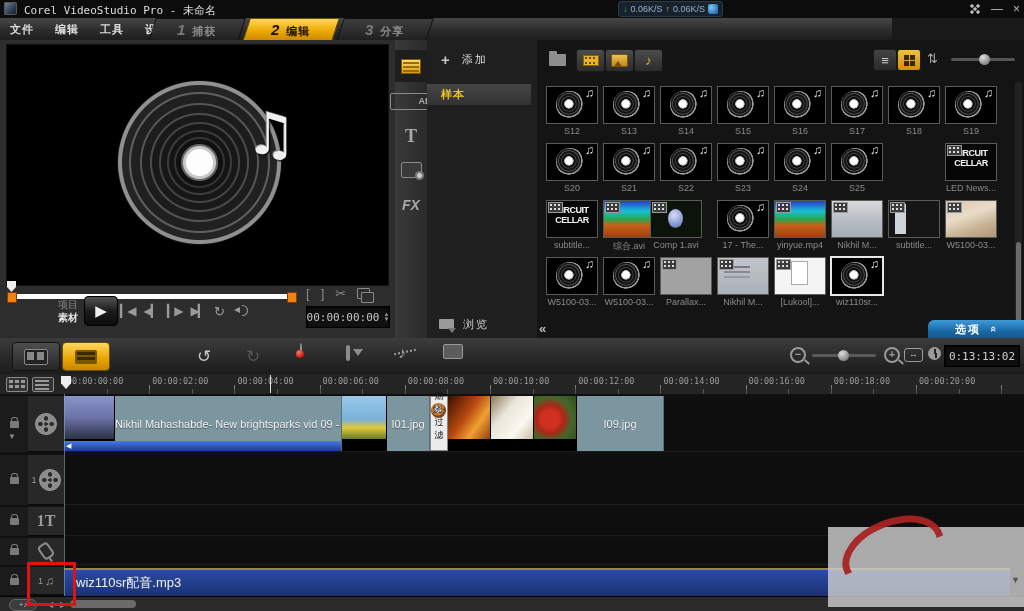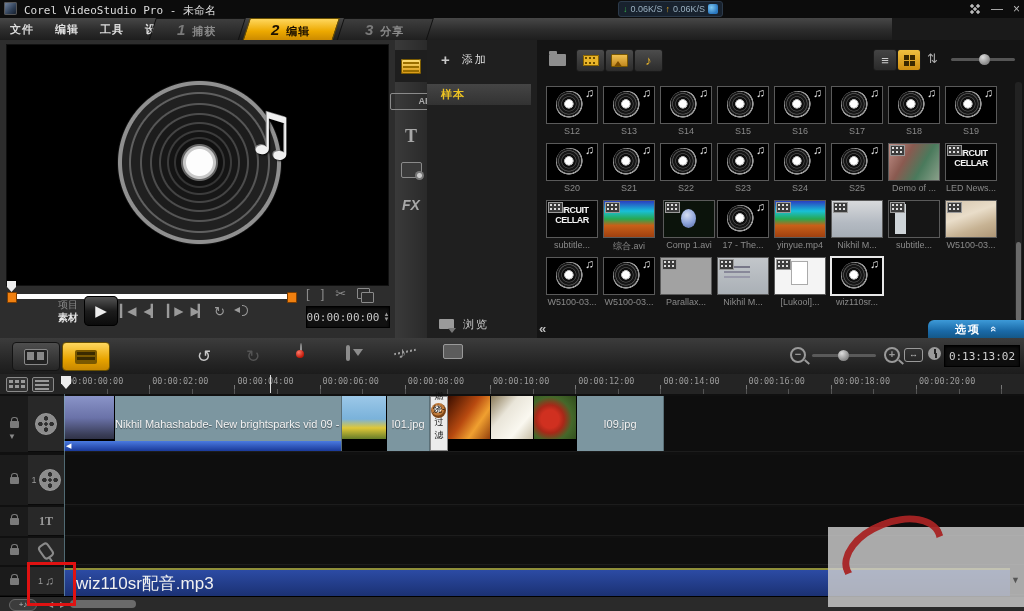--- a/index.html
+++ b/index.html
@@ -214,21 +214,21 @@
   .lock{width:9px;height:7px;background:#7a7a7a;border-radius:1px;position:relative;}
   .lock::before{content:"";position:absolute;left:1px;top:-4px;width:5px;height:4px;border:1.5px solid #7a7a7a;border-bottom:none;border-radius:3px 3px 0 0;}
   .gutter-arrow{position:absolute;left:8px;top:36px;color:#8a8a8a;font-size:8px;}
   .reel-sm{width:20px;height:20px;border-radius:50%;border:1px solid #999;background:
     radial-gradient(circle at 50% 22%,#2e2e2e 0 2px,transparent 2.5px),
     radial-gradient(circle at 50% 78%,#2e2e2e 0 2px,transparent 2.5px),
     radial-gradient(circle at 22% 50%,#2e2e2e 0 2px,transparent 2.5px),
     radial-gradient(circle at 78% 50%,#2e2e2e 0 2px,transparent 2.5px),
     radial-gradient(circle,#2e2e2e 0 1.5px,#8c8c8c 2px);}
   .tnum{font-size:9px;margin-right:2px;color:#9a9a9a;}
-  .ttext{font-size:12px;font-weight:bold;color:#9a9a9a;font-family:"Liberation Serif",serif;}
+  .ttext{font-size:16px;font-weight:bold;color:#9a9a9a;font-family:"Liberation Serif",serif;}
   .mic{width:8px;height:12px;border:2px solid #8a8a8a;border-radius:4px;position:relative;transform:rotate(-35deg);}
   .mic::after{content:"";position:absolute;left:2px;bottom:-6px;width:2px;height:5px;background:#8a8a8a;}
 
   .vt-content{display:flex;align-items:stretch;}
   .clip-thumb{position:relative;height:100%;border-right:1px solid #000;flex:none;}
   .clip-thumb::after{content:"";position:absolute;left:0;right:0;bottom:0;height:12px;background:#000;}
   .tt-shot{background:linear-gradient(180deg,#8a94c8 0%,#6a72a8 40%,#3a3e58 70%,#14141c 100%);}
   .tt-sunflower{background:linear-gradient(180deg,#9cc8e8 0%,#7ab2da 42%,#e0c838 58%,#5a7428 80%,#2e4016 100%);}
   .tt-fire{background:linear-gradient(125deg,#3a0e00,#b84a10 40%,#f0a030 62%,#701c00);}
   .tt-notebook{background:linear-gradient(130deg,#8a7a58 0%,#e9e5d9 32%,#faf8f0 62%,#b2a687 100%);}
@@ -236,21 +236,21 @@
   .clip-body{position:relative;height:100%;background:#7c96a0;border-right:1px solid #5a7078;display:flex;align-items:center;justify-content:center;flex:none;}
   .clip-label{color:#f2f2f2;font-size:11px;white-space:nowrap;overflow:hidden;text-shadow:0 1px 1px #465055;}
   .clip-transition{position:relative;height:100%;background:#ececec;border:1px solid #888;box-sizing:border-box;flex:none;}
   .trans-icon{position:absolute;left:50%;top:6px;width:15px;height:15px;margin-left:-8px;border-radius:50%;
     background:radial-gradient(circle at 45% 40%,#fff 0 3px,#c07a3a 4px 6px,#7a4418 7px);}
   .trans-label{position:absolute;left:0;right:0;bottom:8px;text-align:center;color:#111;font-size:9px;}
   .audio-strip{position:absolute;left:0;bottom:0;width:277px;height:10px;background:linear-gradient(#4a7ae0,#1a3a9a);z-index:2;display:flex;align-items:center;}
   .audio-spk{color:#fff;font-size:7px;margin-left:2px;}
   .music-clip{position:absolute;left:0;top:1px;width:946px;height:26px;background:linear-gradient(#2c4ba4,#1b3173);
     border-top:2px solid #8f8f3a;border-bottom:2px solid #8f8f3a;display:flex;align-items:center;}
-  .music-label{color:#f0f0f0;font-size:17px;margin-left:12px;white-space:nowrap;}
+  .music-label{color:#f0f0f0;font-size:13px;margin-left:12px;white-space:nowrap;}
   .red-box{position:absolute;left:27px;top:224px;width:43px;height:38px;border:3px solid #e01212;z-index:8;}
 
   .bottom-bar{position:absolute;left:0;top:258px;width:1024px;height:15px;background:#2a2a2a;border-top:1px solid #000;}
   .addtrack{position:absolute;left:9px;top:2px;width:26px;height:10px;border-radius:6px;background:#3c3c3c;border:1px solid #666;
     color:#bbb;font-size:8px;text-align:center;line-height:9px;}
   .hnav{position:absolute;top:3px;color:#9a9a9a;font-size:8px;}
   .hscroll{position:absolute;left:70px;top:3px;width:66px;height:8px;background:#6a6a6a;border-radius:4px;}
 
   
   .watermark{position:absolute;right:0;bottom:4px;width:196px;height:80px;background:rgba(205,205,205,.82);z-index:9;}
@@ -495,47 +495,41 @@
             </div>
             <div class="lib-label">S24</div>
           </div>
           <div class="lib-cell" style="left: 294px; top: 63px;">
             <div class="thumb t-vinyl">
               <span class="vinyl-disc"></span>
               <span class="vinyl-note">♫</span>
             </div>
             <div class="lib-label">S25</div>
           </div>
-          <div class="lib-cell" style="left: 351px; top: 63px;">
-            <div class="thumb t-demo">
-              <span class="film-badge"></span>
-            </div>
-            <div class="lib-label">Demo of ...</div>
-          </div>
           <div class="lib-cell" style="left: 408px; top: 63px;">
             <div class="thumb t-circuit">
               <span class="film-badge"></span>
               <span class="art-text">CIRCUIT CELLAR</span>
             </div>
             <div class="lib-label">LED News...</div>
           </div>
           <div class="lib-cell" style="left: 9px; top: 120px;">
             <div class="thumb t-circuit">
               <span class="film-badge"></span>
               <span class="art-text">CIRCUIT CELLAR</span>
             </div>
             <div class="lib-label">subtitle...</div>
           </div>
           <div class="lib-cell" style="left: 66px; top: 120px;">
             <div class="thumb t-gradient">
               <span class="film-badge"></span>
             </div>
             <div class="lib-label">综合.avi</div>
           </div>
-          <div class="lib-cell" style="left: 126px; top: 120px;">
+          <div class="lib-cell" style="left: 113px; top: 120px;">
             <div class="thumb t-planet">
               <span class="film-badge"></span>
             </div>
             <div class="lib-label">Comp 1.avi</div>
           </div>
           <div class="lib-cell" style="left: 180px; top: 120px;">
             <div class="thumb t-vinyl">
               <span class="vinyl-disc"></span>
               <span class="vinyl-note">♫</span>
             </div>

